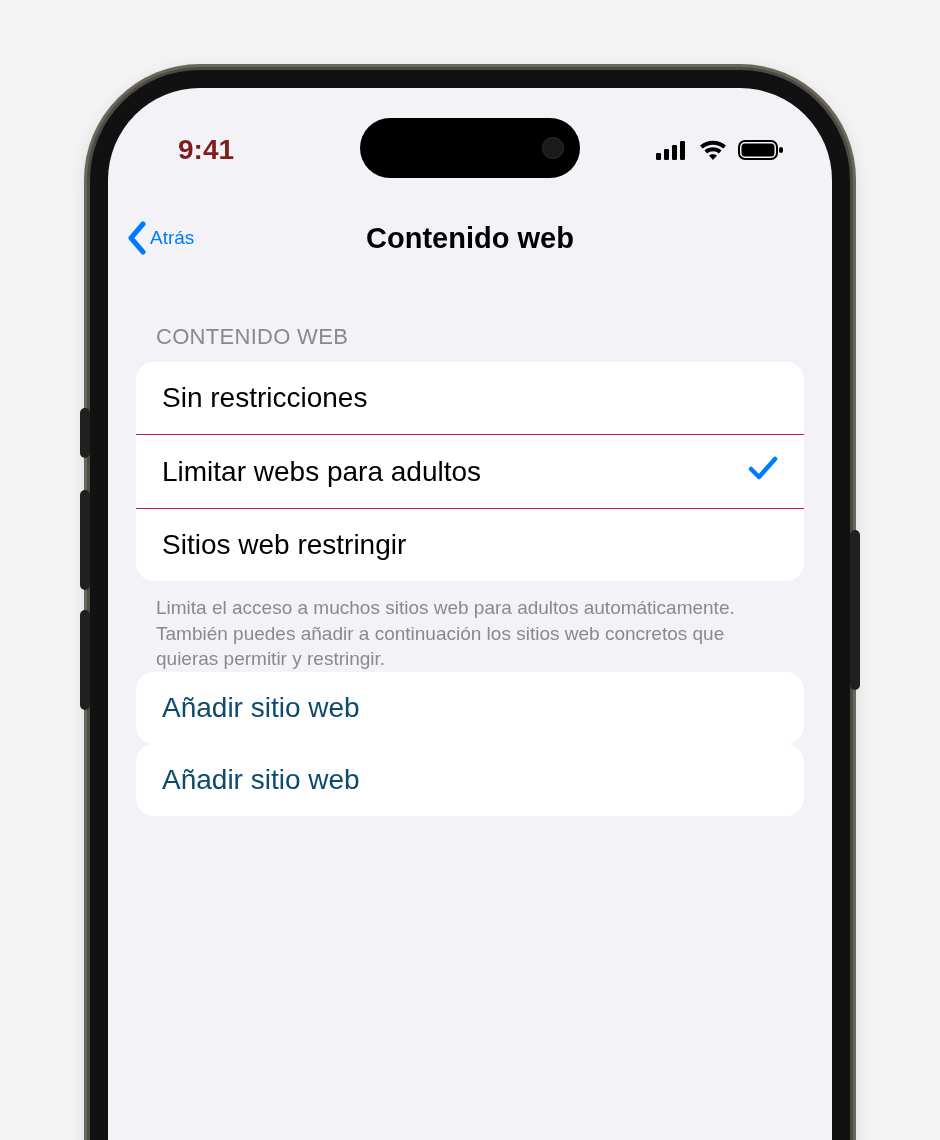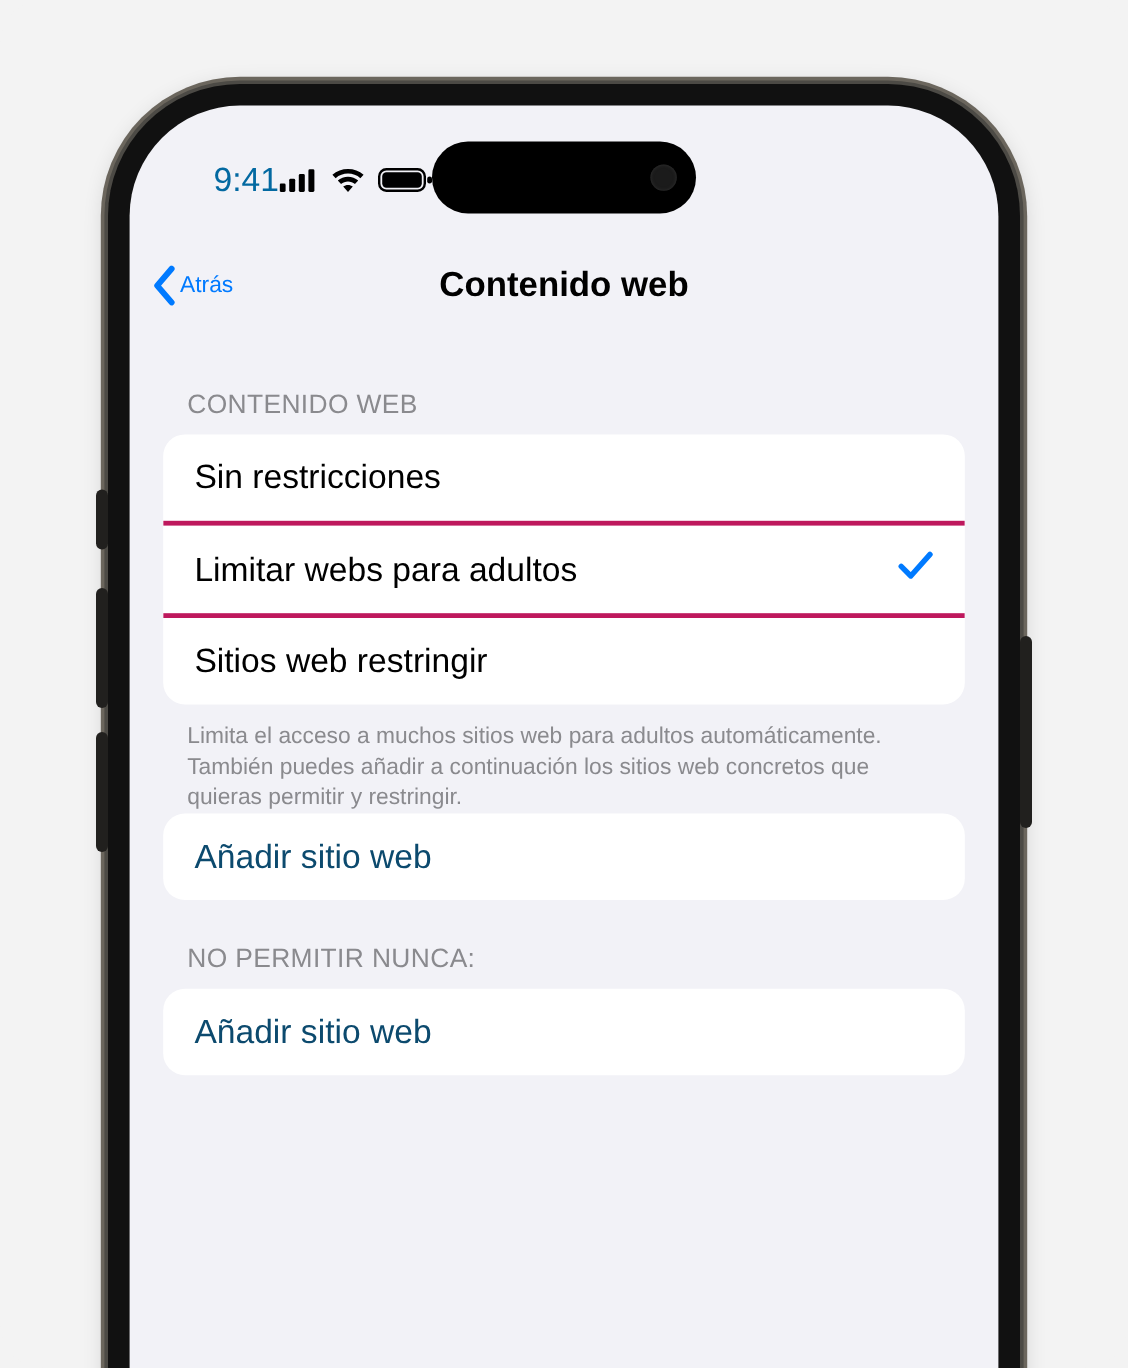--- a/index.html
+++ b/index.html
@@ -76,24 +76,25 @@
   }
 
   
   .status-bar {
     position: absolute;
     top: 32px;
     left: 0; right: 0;
     height: 60px;
     display: flex;
     align-items: center;
+    justify-content: space-between;
     padding: 0 48px 0 70px;
-    font-weight: 400;
+    font-weight: 700;
     font-size: 28px;
-    color: #0369a1;
+    color: #7f1d1d;
   }
   .status-right { display: flex; align-items: center; gap: 10px; }
   .status-right svg { display: block; }
 
   
   .nav {
     position: absolute;
     top: 110px;
     left: 0; right: 0;
     height: 80px;
@@ -144,21 +145,21 @@
     border-radius: 18px;
     overflow: hidden;
   }
   .row {
     display: flex;
     align-items: center;
     justify-content: space-between;
     padding: 20px 26px;
     font-size: 28px;
     color: #000;
-    border-top: 4px solid #be185d;
+    border-top: 1px solid #be185d;
   }
   .row:first-child { border-top: none; }
   .row.link { color: #0c4a6e; }
   .check {
     color: #007aff;
     flex: 0 0 auto;
   }
 </style>
 </head>
 <body>
@@ -233,21 +234,20 @@
           </div>
         </div>
         <div class="section-footer">Limita el acceso a muchos sitios web para adultos automáticamente. También puedes añadir a continuación los sitios web concretos que quieras permitir y restringir.</div>
 
         <div class="group">
           <div class="row link">
             <span>Añadir sitio web</span>
           </div>
         </div>
 
-        <div class="section-header">NO PERMITIR NUNCA:</div>
         <div class="group">
           <div class="row link">
             <span>Añadir sitio web</span>
           </div>
         </div>
 
       </div>
     </div>
   </div>
 </div>

